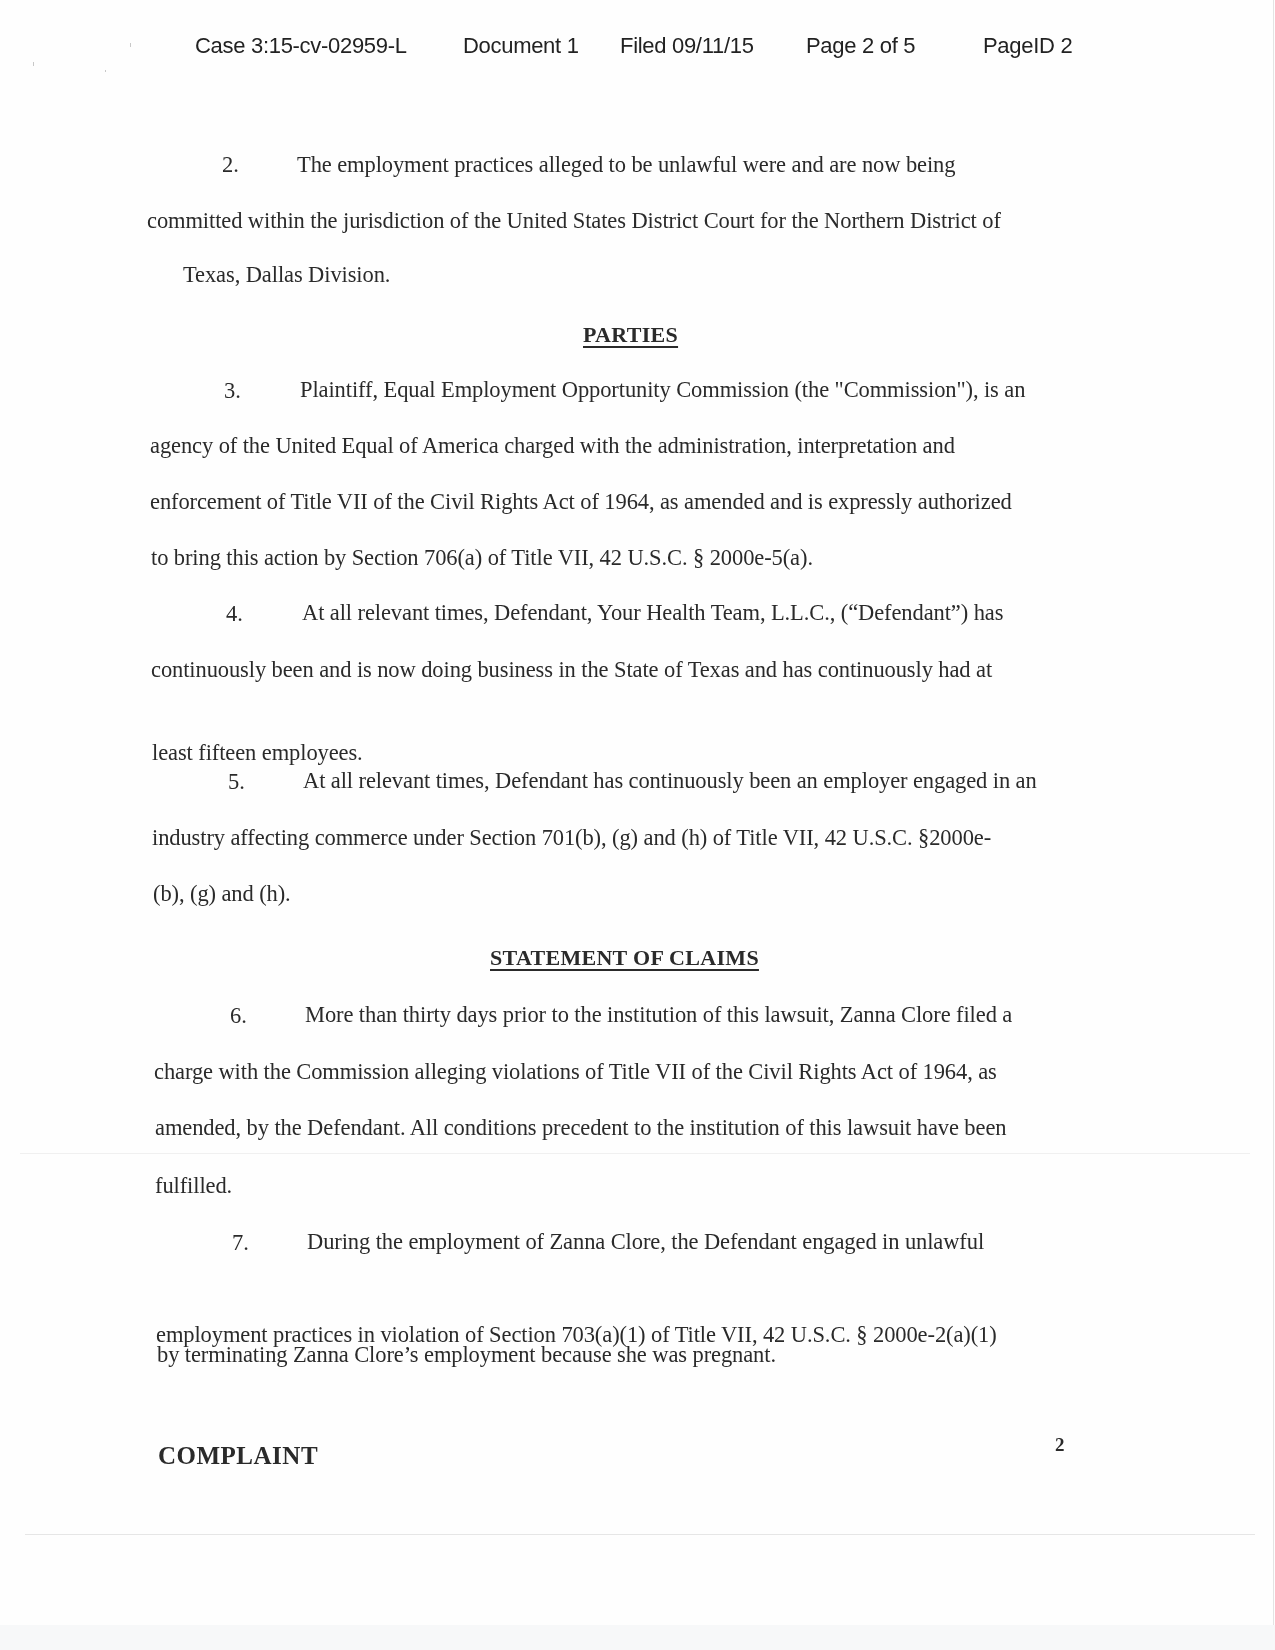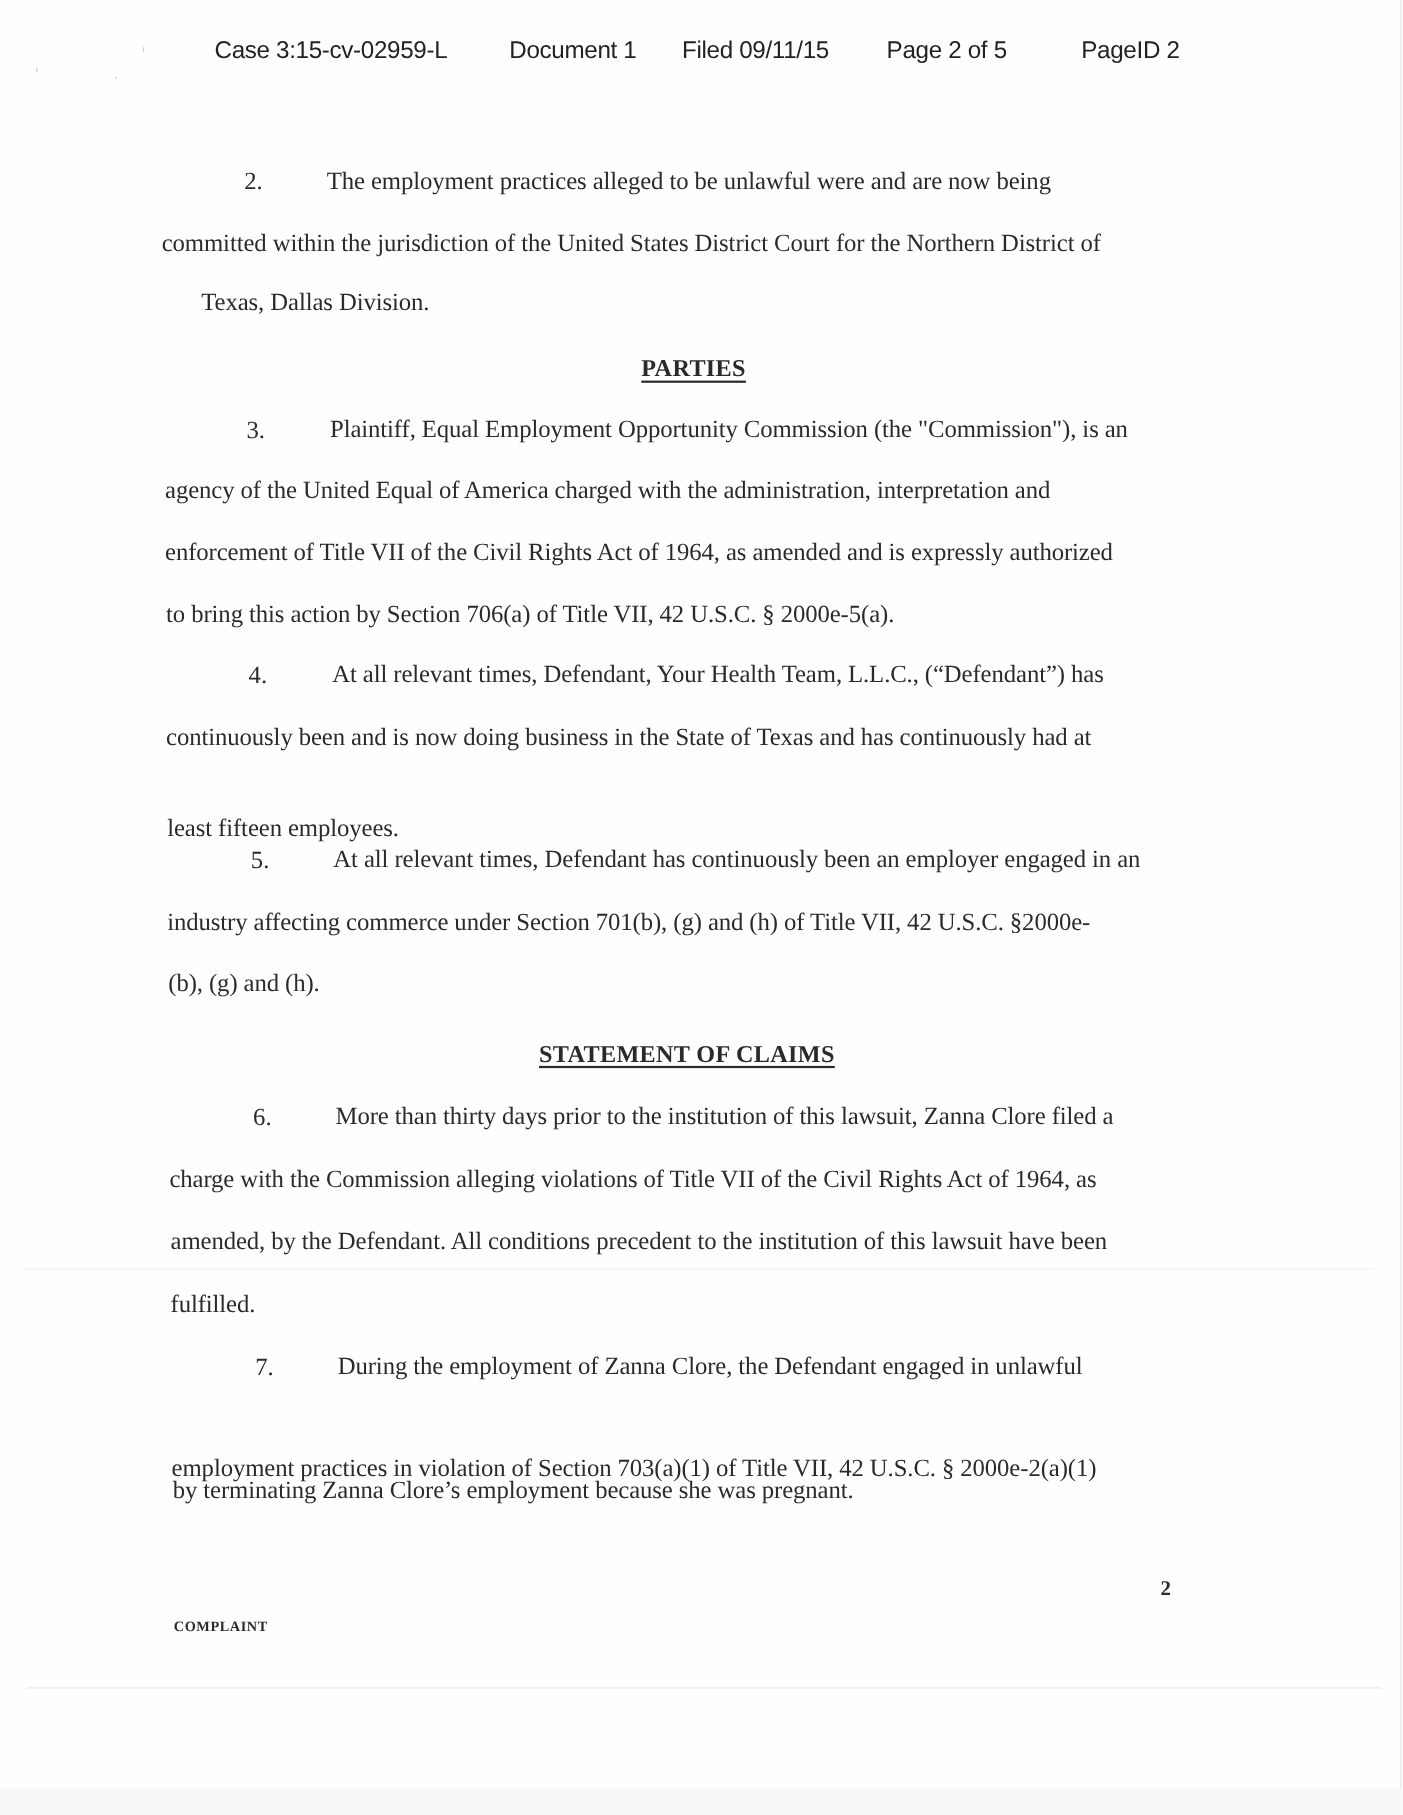--- a/index.html
+++ b/index.html
@@ -9,21 +9,21 @@
     .bottom-strip { position: absolute; left: 0; bottom: 0; width: 1275px; height: 25px; background: #f7f8f9; }
     .scan-line { position: absolute; height: 1px; background: #ececec; }
     .scan-dot { position: absolute; width: 1px; height: 4px; background: #c8c8c8; }
 
     .header { position: absolute; left: 195px; top: 33px; font-family: "Liberation Sans", sans-serif; font-size: 22px; color: #222; white-space: nowrap; letter-spacing: -0.3px; }
     .header span { position: absolute; top: 0; }
 
     .line { position: absolute; font-family: "Liberation Serif", serif; font-size: 22.5px; color: #2a2a2a; white-space: nowrap; letter-spacing: -0.1px; }
     .num { position: absolute; font-family: "Liberation Serif", serif; font-size: 22.5px; color: #2a2a2a; }
     .heading { position: absolute; font-family: "Liberation Serif", serif; font-weight: bold; font-size: 22px; color: #2a2a2a; text-decoration: underline; text-underline-offset: 4px; text-decoration-thickness: 2px; white-space: nowrap; letter-spacing: 0.3px; }
-    .footer-label { position: absolute; font-family: "Liberation Serif", serif; font-weight: bold; font-size: 13px; color: #2a2a2a; letter-spacing: 0.5px; margin-top: 29px; }
+    .footer-label { position: absolute; font-family: "Liberation Serif", serif; font-weight: bold; font-size: 25px; color: #2a2a2a; letter-spacing: 0.5px; }
     .footer-page { position: absolute; font-family: "Liberation Serif", serif; font-weight: bold; font-size: 19px; color: #2a2a2a; }
   </style>
 </head>
 <body>
 
 <div class="page">
   <div class="right-edge"></div>
   <div class="bottom-strip"></div>
   <div class="scan-dot" style="left:33px;top:62px;"></div>
   <div class="scan-dot" style="left:130px;top:43px;"></div>

